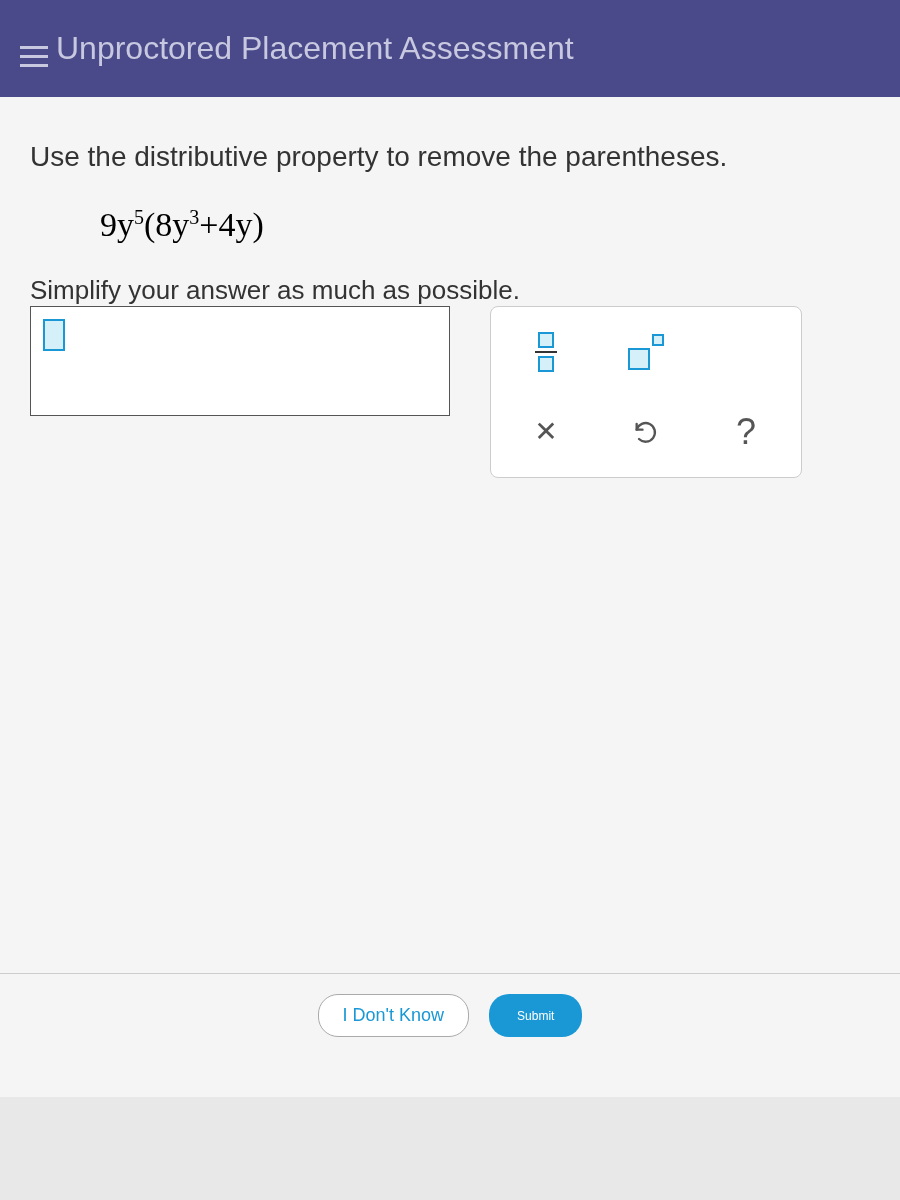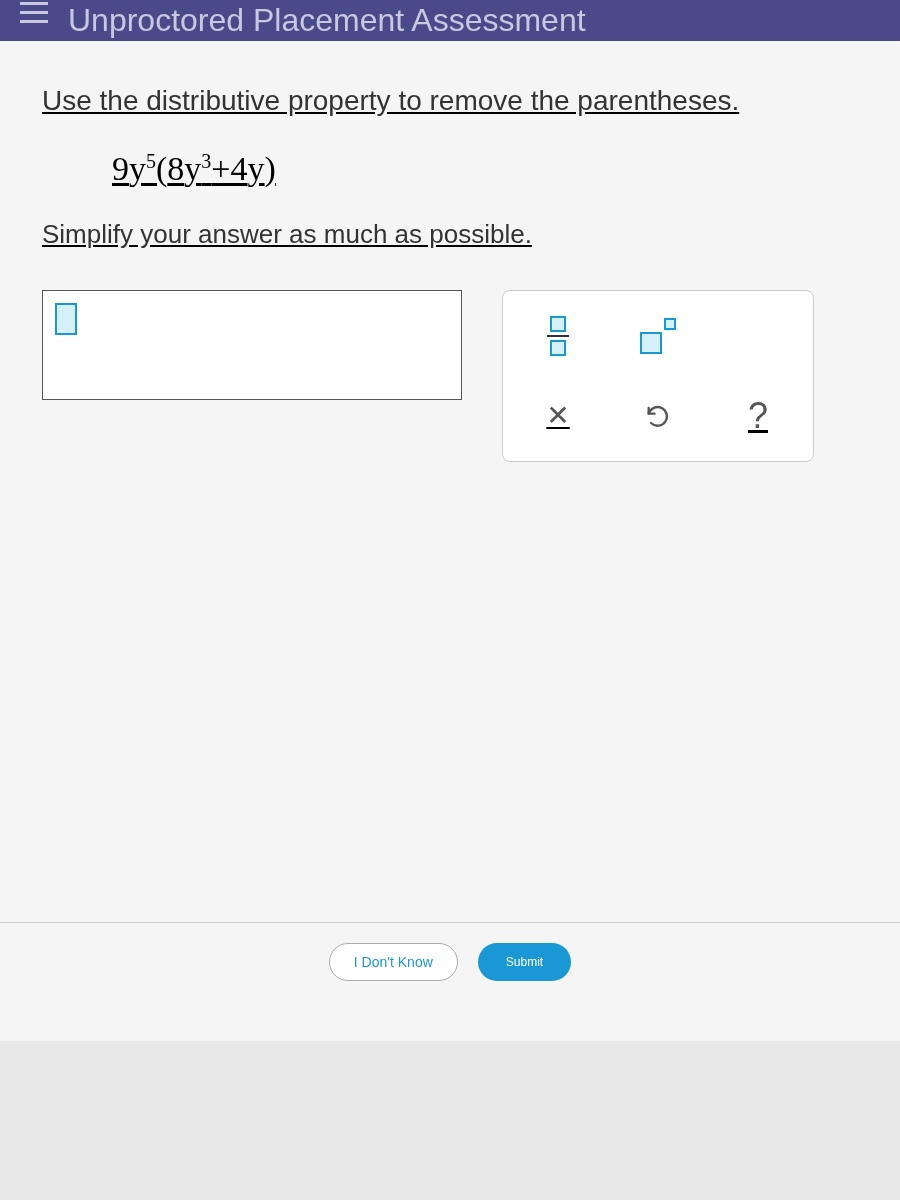--- a/index.html
+++ b/index.html
@@ -10,66 +10,64 @@
     body {
       font-family: Arial, Helvetica, sans-serif;
       background: #e8e8e8;
       width: 900px;
       height: 1200px;
       overflow: hidden;
     }
     .header {
       background: #4a4a8a;
       color: #c8c8e0;
-      padding: 2px 20px;
-      display: flex;
-      align-items: flex-start;
-      gap: 20px;
+      padding: 30px 20px;
+      display: flex;
+      align-items: flex-end;
+      gap: 8px;
       font-size: 32px;
       font-weight: 400;
     }
     .hamburger {
       display: flex;
       flex-direction: column;
       gap: 6px;
       cursor: pointer;
     }
     .hamburger span {
       width: 28px;
       height: 3px;
       background: #c8c8e0;
       display: block;
     }
     .content {
       background: #f5f5f5;
-      padding: 40px 42px;
+      padding: 40px 30px;
       min-height: 1000px;
       position: relative;
-      text-decoration: underline;
     }
     .instruction {
       font-size: 28px;
       color: #333;
       margin-bottom: 30px;
       line-height: 1.4;
     }
     .expression {
       font-size: 34px;
       color: #000000;
       margin: 25px 0 30px 70px;
       font-family: Georgia, serif;
     }
     .expression sup {
       font-size: 20px;
       vertical-align: super;
     }
     .instruction2 {
       font-size: 26px;
       color: #333;
-      margin-bottom: 40px;
     }
     .answer-row {
       display: flex;
       align-items: flex-start;
       gap: 40px;
     }
     .answer-box {
       width: 420px;
       height: 110px;
       border: 1px solid #555;
@@ -171,21 +169,21 @@
       padding: 20px 0;
       border-top: 1px solid #ccc;
       background: rgba(245,245,245,0.9);
     }
     .btn-idk {
       background: #fff;
       color: #1998d5;
       border: 1px solid #aaa;
       border-radius: 20px;
       padding: 10px 24px;
-      font-size: 14px;
+      font-size: 18px;
       cursor: pointer;
     }
     .btn-submit {
       background: #1998d5;
       color: #fff;
       border: none;
       border-radius: 20px;
       padding: 10px 28px;
       font-size: 12px;
       cursor: pointer;

